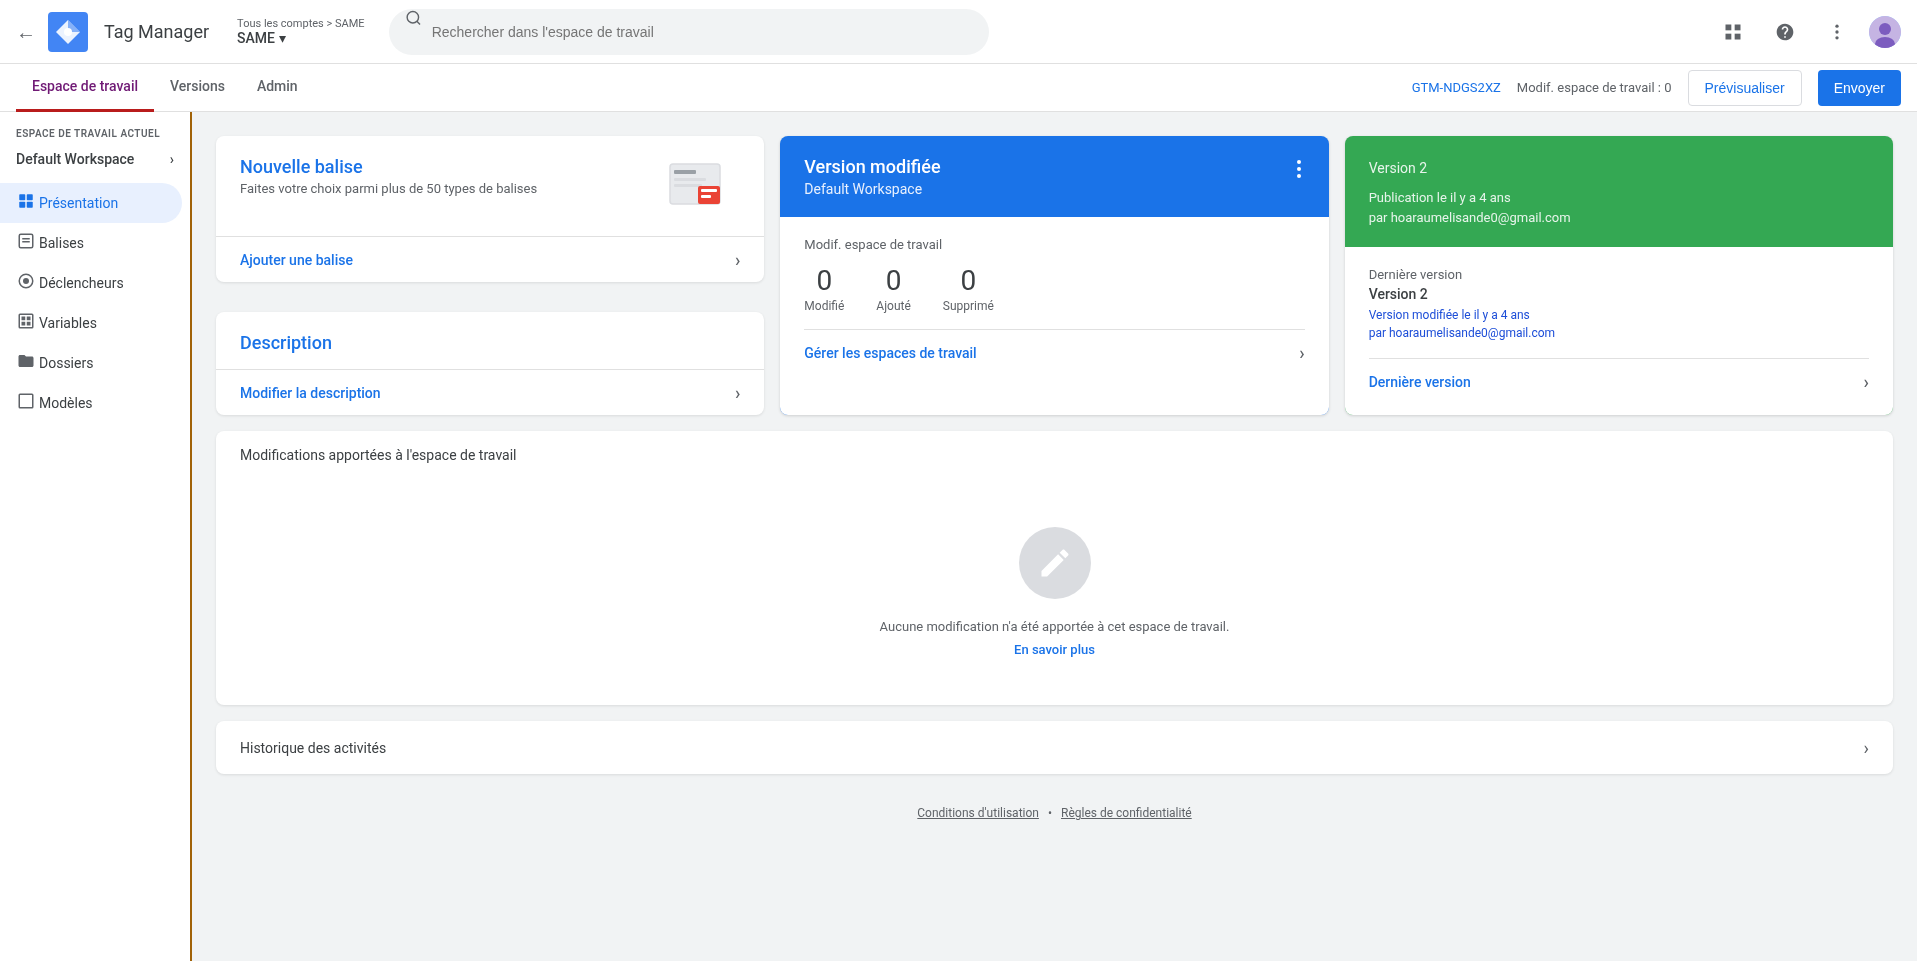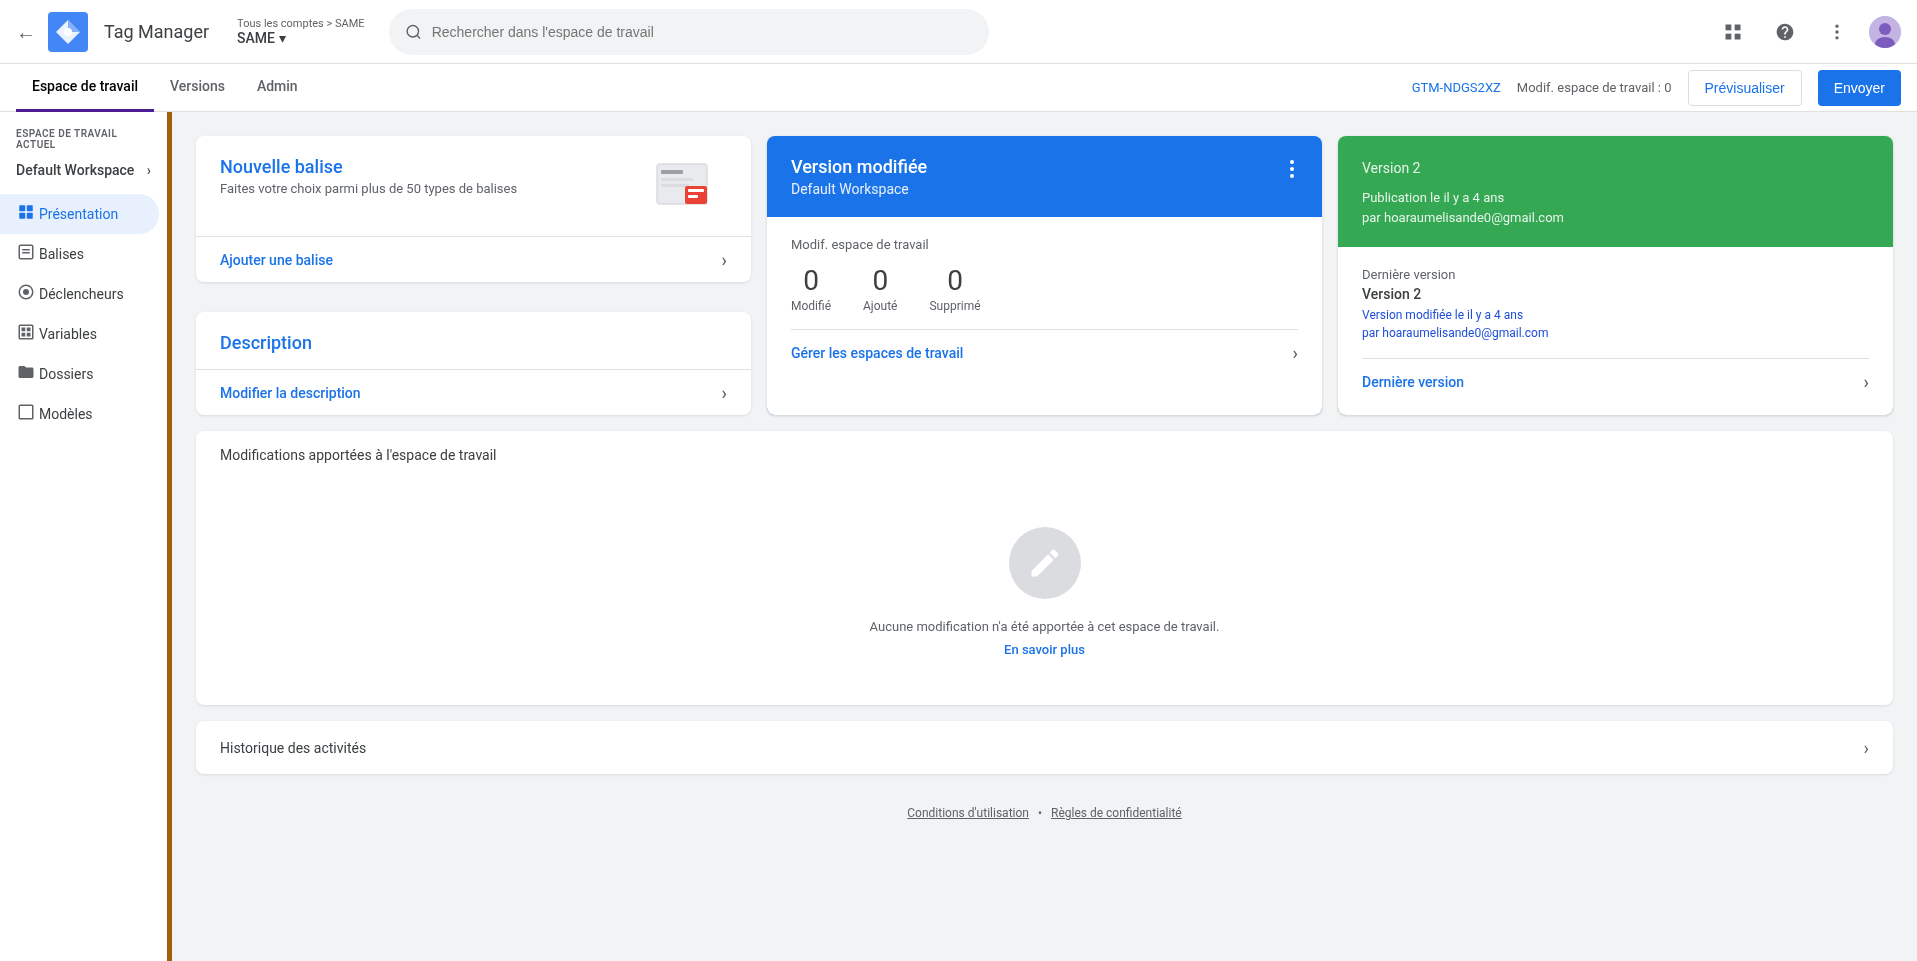--- a/index.html
+++ b/index.html
@@ -21,21 +21,20 @@
     .gtm-logo { width: 40px; height: 40px; }
     .app-title { font-size: 18px; color: #3c4043; font-weight: 400; margin-left: 4px; }
     .account-breadcrumb { display: flex; flex-direction: column; margin-left: 16px; cursor: pointer; }
     .account-breadcrumb .all-accounts { font-size: 11px; color: #5f6368; }
     .account-breadcrumb .current-account { font-size: 14px; color: #3c4043; display: flex; align-items: flex-end; gap: 4px; font-weight: 500; }
     .search-bar {
       flex: 1;
       max-width: 600px;
       margin: 0 24px;
       display: flex;
-      align-items: center;
       background: #f1f3f4;
       border-radius: 24px;
       padding: 0 16px;
       height: 46px;
       gap: 10px;
     }
     .search-bar input {
       border: none;
       background: transparent;
       font-size: 14px;
@@ -62,22 +61,22 @@
       height: 48px;
       display: flex;
       align-items: center;
       font-size: 14px;
       color: #5f6368;
       cursor: pointer;
       border-bottom: 3px solid transparent;
       font-weight: 500;
     }
     .nav-tab.active {
-      color: #000000;
-      border-bottom: 3px solid #4c1d95;
+      color: #701a75;
+      border-bottom: 3px solid #b91c1c;
     }
     .nav-tab-right {
       margin-left: auto;
       display: flex;
       align-items: center;
       gap: 16px;
     }
     .gtm-id { font-size: 13px; color: #1a73e8; }
     .workspace-mod { font-size: 13px; color: #5f6368; }
     .btn-preview {
@@ -101,23 +100,23 @@
       font-size: 14px;
       cursor: pointer;
       font-weight: 500;
     }
 
     
     .main-layout { display: flex; height: calc(100vh - 112px); }
 
     
     .sidebar {
-      width: 172px;
-      background: #fff;
-      border-right: 5px solid #a16207;
+      width: 192px;
+      background: #fff;
+      border-right: 2px solid #a16207;
       display: flex;
       flex-direction: column;
       padding-top: 8px;
       flex-shrink: 0;
     }
     .workspace-label { font-size: 10px; color: #5f6368; text-transform: uppercase; padding: 8px 16px 4px; letter-spacing: 0.5px; font-weight: 600; }
     .workspace-selector {
       display: flex;
       align-items: center;
       justify-content: space-between;

